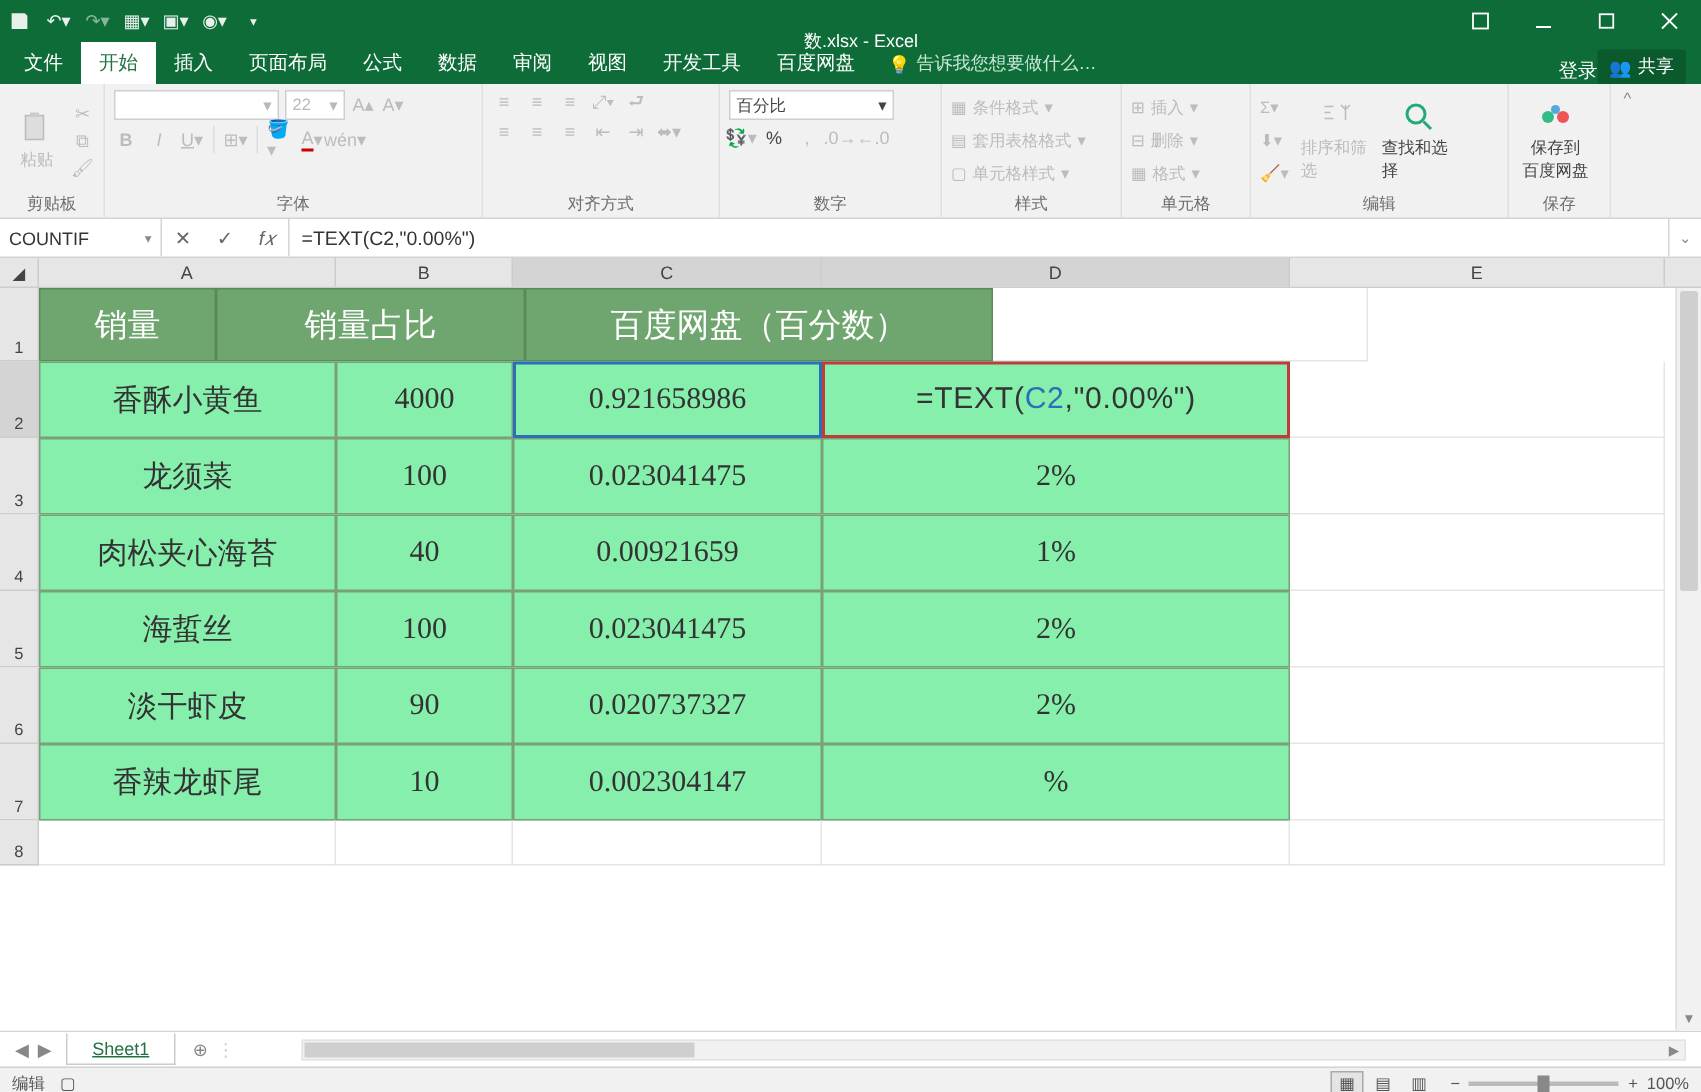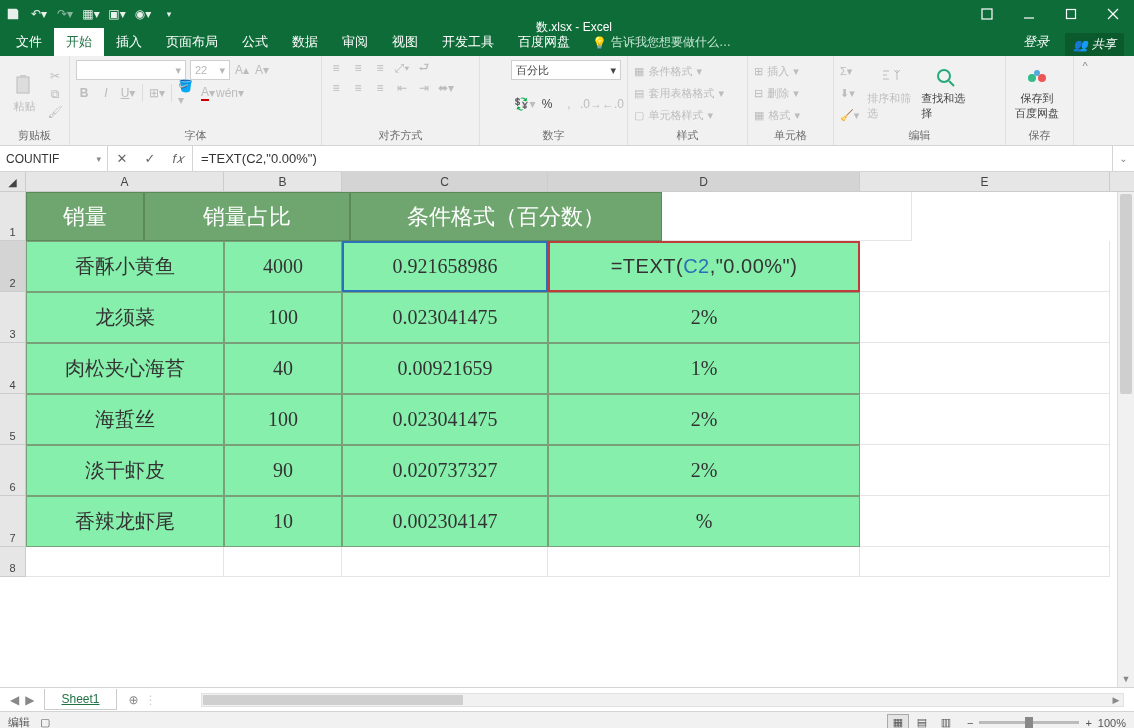--- a/index.html
+++ b/index.html
@@ -14,21 +14,21 @@
 .winbtns{display:flex;align-items:center;}
 .winbtns .wb{width:42px;height:28px;display:flex;align-items:center;justify-content:center;}
 .winbtns svg{width:12px;height:12px;stroke:#fff;fill:none;stroke-width:1.2;}
 
 
 .ribtabs{height:28px;background:#0e6c38;display:flex;align-items:flex-end;color:#fff;font-size:13px;padding-left:4px;}
 .rtab{padding:5px 12px;cursor:pointer;}
 .rtab.active{background:#ffffff;color:#217346;}
 .ribtabs .spacer{flex:1;}
 .ribtabs .tell{color:#c8e6d5;font-size:12px;padding:5px 10px;display:flex;align-items:center;gap:4px;}
-.ribtabs .right{display:flex;align-items:flex-start;gap:16px;padding-right:10px;font-style:italic;}
+.ribtabs .right{display:flex;align-items:flex-end;gap:0;padding-right:10px;}
 .share{background:#0a5a2e;padding:3px 8px;border-radius:2px;font-size:12px;display:flex;align-items:center;gap:4px;}
 
 
 .ribbon{height:90px;background:#f1f1f1;border-bottom:1px solid #d4d4d4;display:flex;font-size:11px;color:#666;}
 .rgroup{border-right:1px solid #e0e0e0;padding:4px 6px 2px 6px;display:flex;flex-direction:column;justify-content:space-between;}
 .rgroup .glabel{text-align:center;font-size:11px;color:#6d6d6d;padding-top:1px;}
 .rgroup .gbody{flex:1;display:flex;align-items:center;gap:4px;color:#bcbcbc;}
 .rbtn{display:flex;flex-direction:column;align-items:center;gap:1px;font-size:11px;color:#444;width:50px;}
 .rbtn.dis{color:#bcbcbc;}
 .rbtn .ico{width:24px;height:24px;}
@@ -229,21 +229,21 @@
         <span class="bi">≡</span>
         <span class="bi">⇤</span>
         <span class="bi">⇥</span>
         <span class="bi">⬌▾</span>
       </div>
     </div>
     <div class="glabel">对齐方式</div>
   </div>
 
   <div class="rgroup" style="width:148px">
-    <div class="gbody" style="flex-direction:column;gap:16px;align-items:flex-end">
+    <div class="gbody" style="flex-direction:column;gap:4px;align-items:flex-start">
       <div class="rsel nfmt">
           <span>百分比</span>
           <span>▾</span>
         </div>
       <div style="display:flex;gap:6px">
         <span class="bi">💱▾</span>
         <span class="bi en">%</span>
         <span class="bi">,</span>
         <span class="bi">.0→</span>
         <span class="bi">←.0</span>
@@ -342,21 +342,21 @@
       <div class="ch cB">B</div>
       <div class="ch sel cC">C</div>
       <div class="ch sel cD">D</div>
       <div class="ch cE">E</div>
     </div>
 
     <div class="grow r1">
       <div class="rowhdr" style="height:49px">1</div>
       <div class="cell hdrCell cB">销量</div>
       <div class="cell hdrCell cC">销量占比</div>
-      <div class="cell hdrCell cD">条件格式（百分数）</div>
+      <div class="cell hdrCell cD">百度网盘（百分数）</div>
       <div class="cell cE"></div>
     </div>
 
     <div class="grow rN">
       <div class="rowhdr" style="height:51px;background:#d4d4d4">2</div>
       <div class="cell dataCell cA">香酥小黄鱼</div>
       <div class="cell dataCell cB">4000</div>
       <div class="cell dataCell editC cC">0.921658986</div>
       <div class="cell dataCell formulaCell cD">
           <span>=TEXT(</span>

